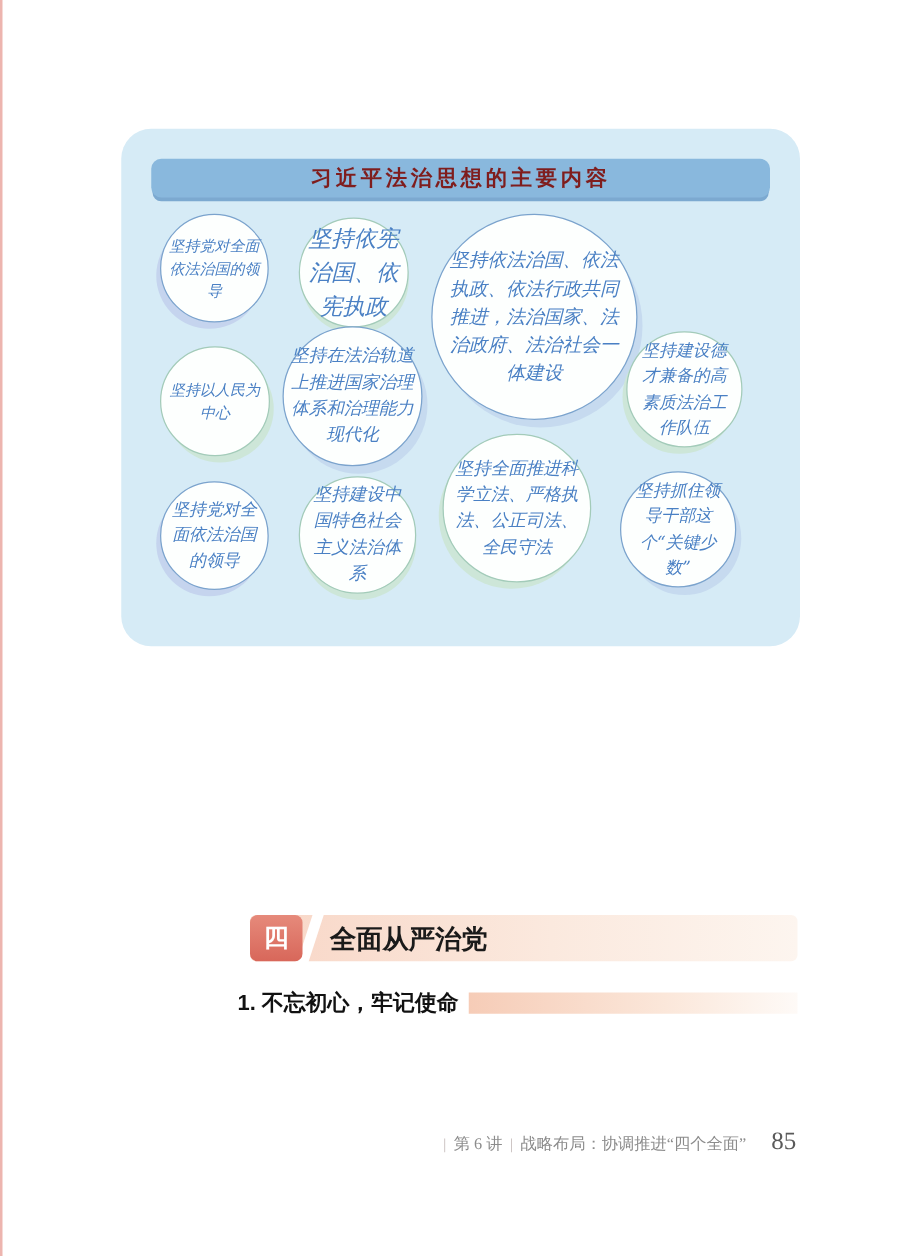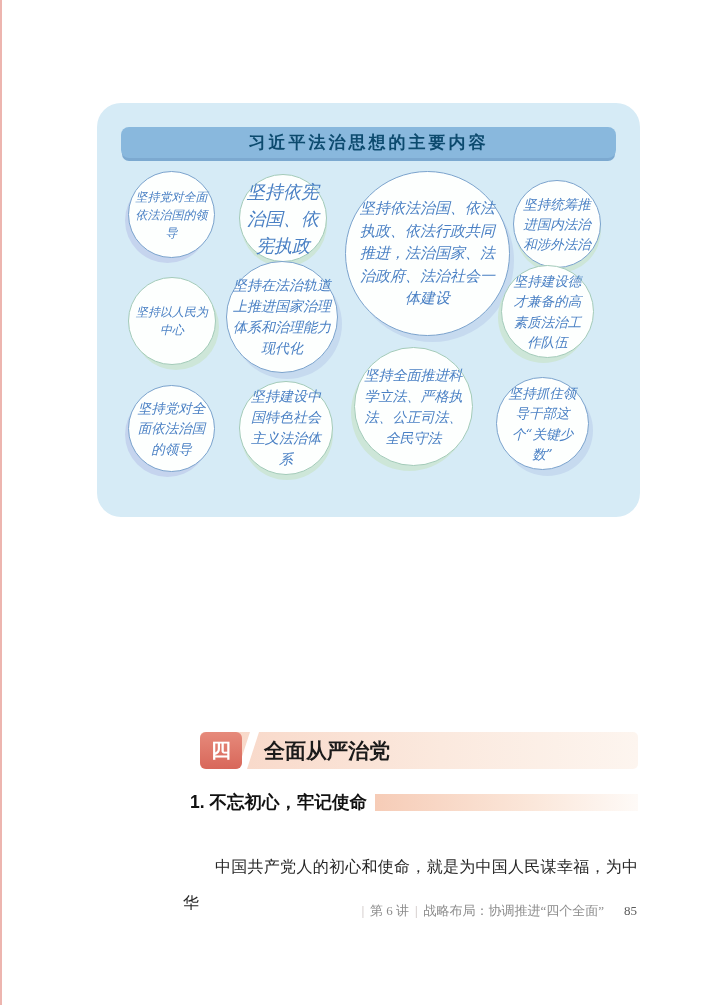--- a/index.html
+++ b/index.html
@@ -13,21 +13,21 @@
   .panel{
     position:absolute;left:97px;top:103px;width:543px;height:414px;
     background:#d6ebf6;border-radius:24px;
   }
   .banner{
     position:absolute;left:24px;top:24px;width:495px;height:31px;
     background:#89b8dd;border-radius:8px;
     box-shadow:0 4px 0 -1px #7ca9d0;
     display:flex;align-items:center;justify-content:center;
     font-family:"Liberation Sans","DejaVu Sans",sans-serif;
-    font-weight:bold;font-size:17px;letter-spacing:3px;color:#0c4a6e;
+    font-weight:bold;font-size:17px;letter-spacing:3px;color:#7f1d1d;
   }
   .circle{
     position:absolute;border-radius:50%;
     background:#fdfffe;
     display:flex;align-items:center;justify-content:center;text-align:center;
     color:#4a80c4;font-style:italic;line-height:1.5;
     box-sizing:border-box;padding:6px;
     font-family:"DejaVu Serif","Liberation Serif",serif;
   }
   .b-blue{border:1.5px solid #7ba3cd;}
@@ -93,21 +93,21 @@
     position:absolute;left:185px;top:4px;width:263px;height:17px;
     background:linear-gradient(to right,#f6ccb7,#fbe7da 60%,#fefaf7);
   }
 
   
   .footer{
     position:absolute;right:81px;top:902px;display:flex;align-items:baseline;
     font-size:13px;color:#8c8c8c;
   }
   .footer .sep{color:#c0b6b4;margin:0 6px;font-size:12px;}
-  .footer .pagenum{margin-left:20px;font-size:13px;color:#5a5a5a;}
+  .footer .pagenum{margin-left:20px;font-size:20px;color:#5a5a5a;}
 </style>
 </head>
 <body>
 
 <div class="page">
 
   <div class="edge-line"></div>
 
   <div class="panel">
     <div class="banner">
@@ -115,23 +115,20 @@
     </div>
 
     <div class="circle c1 b-blue sh-blue-bl">
       <span>坚持党对全面依法治国的领导</span>
     </div>
     <div class="circle c2 b-green sh-green-b">
       <span>坚持依宪治国、依宪执政</span>
     </div>
     <div class="circle c3 b-blue sh-blue-br">
       <span>坚持依法治国、依法执政、依法行政共同推进，法治国家、法治政府、法治社会一体建设</span>
-    </div>
-    <div class="circle c4 b-blue sh-green-b">
-      <span>坚持统筹推进国内法治和涉外法治</span>
     </div>
     <div class="circle c5 b-green sh-green-br">
       <span>坚持以人民为中心</span>
     </div>
     <div class="circle c6 b-blue sh-blue-br">
       <span>坚持在法治轨道上推进国家治理体系和治理能力现代化</span>
     </div>
     <div class="circle c7 b-green sh-green-bl">
       <span>坚持建设德才兼备的高素质法治工作队伍</span>
     </div>
@@ -155,21 +152,20 @@
     <div class="section-badge">四</div>
     <div class="section-slash"></div>
     <div class="section-title">全面从严治党</div>
   </div>
 
   <div class="subsection">
     <span class="subsection-label">1. 不忘初心，牢记使命</span>
     <span class="subsection-bar"></span>
   </div>
 
-  <p class="para para2">中国共产党人的初心和使命，就是为中国人民谋幸福，为中华</p>
 
   <div class="footer">
     <span class="sep">|</span>
     <span>第 6 讲</span>
     <span class="sep">|</span>
     <span>战略布局：协调推进“四个全面”</span>
     <span class="pagenum">85</span>
   </div>
 
 </div>

